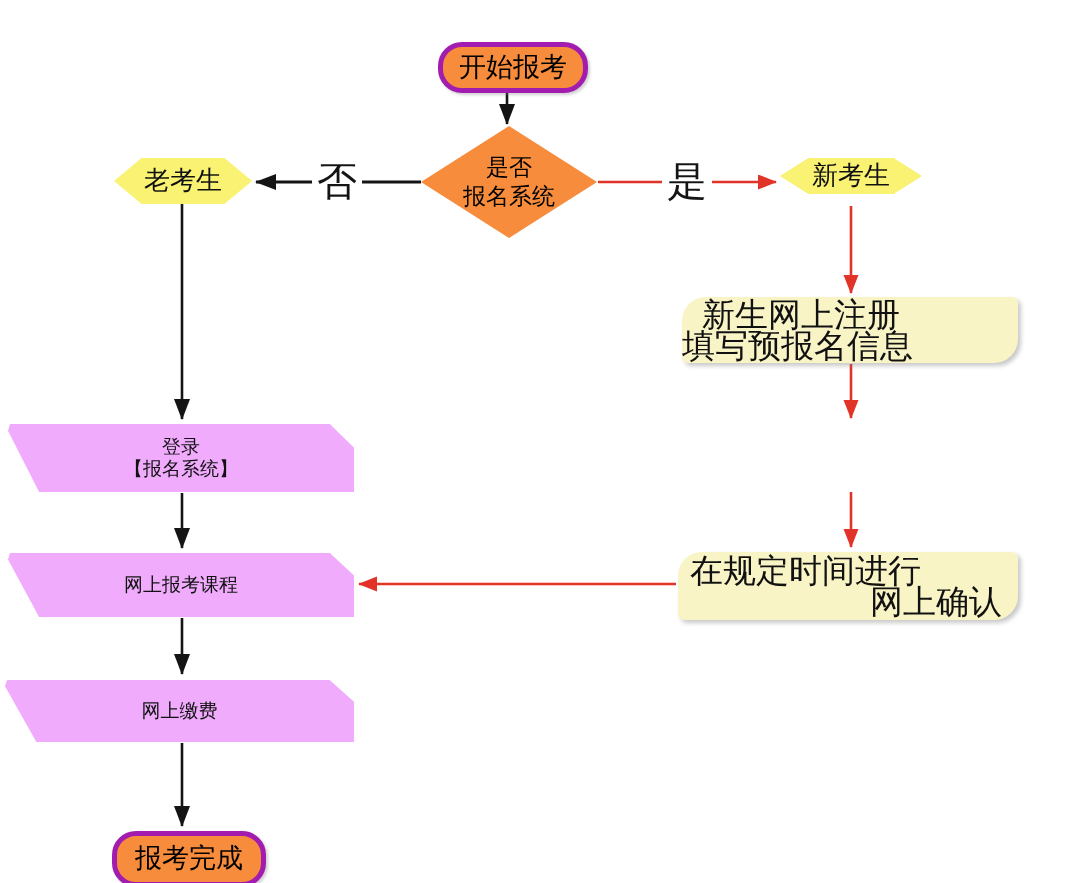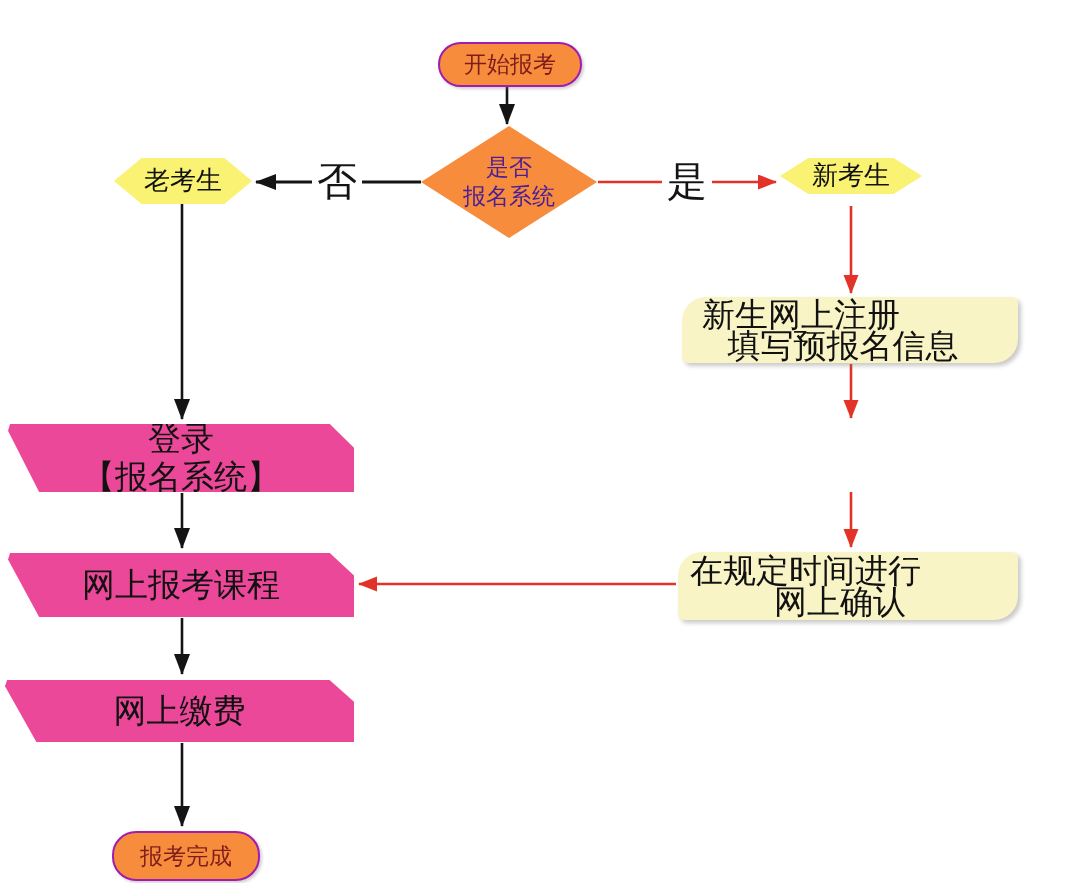--- a/index.html
+++ b/index.html
@@ -7,36 +7,36 @@
     position:relative;width:1076px;height:883px;background:#ffffff;overflow:hidden;
     font-family:"Liberation Sans",sans-serif;color:#111;
   }
   .edges{position:absolute;left:0;top:0;z-index:1;}
   .node{
     position:absolute;z-index:2;display:flex;flex-direction:column;
     align-items:center;justify-content:center;text-align:center;
     line-height:1.15;white-space:nowrap;
   }
   .pill{
-    background:#f68c3c;border:2px solid #a21caf;border-radius:24px;
-    color:#7f1d1d;font-size:23px;box-shadow:2px 2px 3px rgba(120,120,120,.35);
+    background:#f68c3c;border:5px solid #a21caf;border-radius:24px;
+    color:#000000;font-size:27px;box-shadow:2px 2px 3px rgba(120,120,120,.35);
   }
   .diamond{
     clip-path:polygon(50% 0,100% 50%,50% 100%,0 50%);
-    background:#f68c3c;color:#4c1d95;font-size:23px;line-height:1.25;
+    background:#f68c3c;color:#000000;font-size:23px;line-height:1.25;
     filter:drop-shadow(2px 3px 2px rgba(110,110,110,.35));
   }
   .hex{
     clip-path:polygon(20% 0,80% 0,100% 50%,80% 100%,20% 100%,0 50%);
     background:#f9f272;font-size:26px;
     filter:drop-shadow(2px 2px 2px rgba(120,120,120,.4));
   }
   .teal{
     clip-path:polygon(0.6% 0,93% 0,100% 35%,100% 100%,9% 100%,0 10%);
-    background:#ec4899;font-size:33px;
+    background:#f0abfc;font-size:19px;
     filter:drop-shadow(3px 3px 2px rgba(110,110,110,.45));
   }
   .ybox{
     background:#f8f4c6;border-radius:24px 6px 24px 6px;font-size:33px;
     filter:drop-shadow(3px 3px 2px rgba(120,120,120,.4));
     justify-content:center;
   }
   .ybox .line{align-self:stretch;line-height:31px;}
   .edge-label{
     position:absolute;z-index:3;background:#ffffff;font-size:40px;
@@ -102,22 +102,22 @@
   <div class="node teal" style="left:5px;top:680px;width:349px;height:62px">
     <span>网上缴费</span>
   </div>
 
   <div class="node pill" style="left:112px;top:831px;width:144px;height:46px">
     <span>报考完成</span>
   </div>
 
   <div class="node ybox" style="left:682px;top:297px;width:336px;height:66px">
     <div class="line" style="text-align:left;padding-left:20px">新生网上注册</div>
-    <div class="line" style="text-align:center;padding-right:14px">填写预报名信息</div>
+    <div class="line" style="text-align:left;padding-right:14px">填写预报名信息</div>
   </div>
 
 
   <div class="node ybox" style="left:678px;top:552px;width:340px;height:68px">
     <div class="line" style="text-align:left;padding-left:12px">在规定时间进行</div>
-    <div class="line" style="text-align:center;padding-right:16px">网上确认</div>
+    <div class="line" style="text-align:right;padding-right:16px">网上确认</div>
   </div>
 
 </div>
 
 </body></html>

